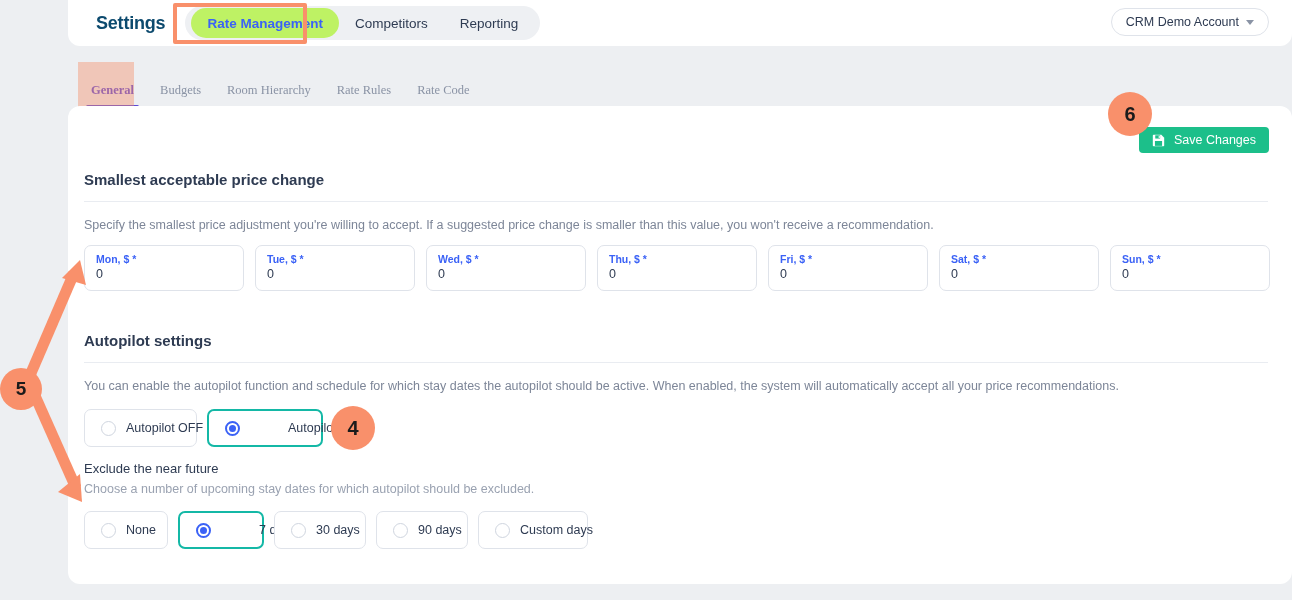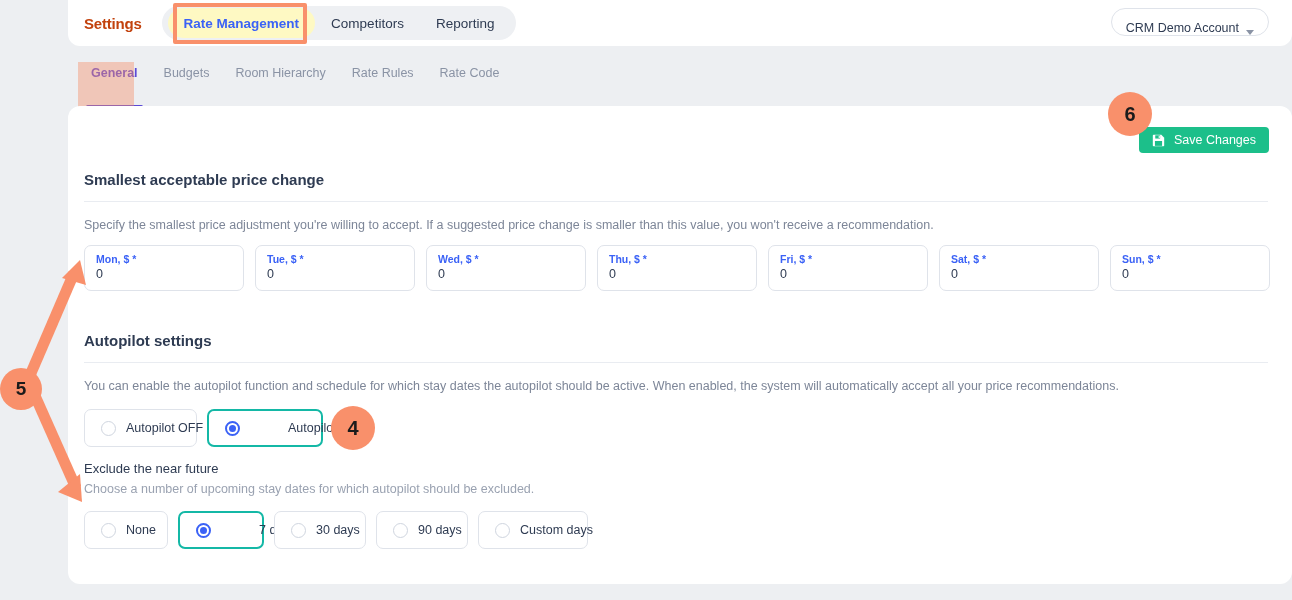--- a/index.html
+++ b/index.html
@@ -17,66 +17,66 @@
     width: 1224px; height: 62px;
     background: #ffffff;
     border-radius: 12px;
   }
   .header-inner {
     position: absolute; left: 0; top: 16px;
     width: 1224px; height: 46px;
     display: flex; align-items: center;
   }
   .settings-title {
-    margin-left: 16px;
-    font-size: 15px; font-weight: bold; color: #c2410c;
+    margin-left: 28px;
+    font-size: 18px; font-weight: bold; color: #0c4a6e;
     letter-spacing: -0.2px;
   }
   .tab-pill-group {
     margin-left: 20px;
     background: #eef0f3;
     border-radius: 20px;
     height: 34px;
     display: flex; align-items: center;
     padding: 0 6px;
   }
   .pill-tab {
     height: 26px; padding: 0 16px;
     display: flex; align-items: center;
     font-size: 13.5px; color: #2e3b52;
     border-radius: 16px; cursor: pointer;
     white-space: nowrap;
   }
   .pill-tab.active {
-    background: #fef9c3; color: #3b62f6; font-weight: bold;
+    background: #bef264; color: #3b62f6; font-weight: bold;
     height: 30px; border-radius: 18px;
   }
   .account-btn {
     position: absolute; right: 23px; top: 24px;
     height: 28px; padding: 0 14px;
     background: #fff; border: 1px solid #dfe3ea;
     border-radius: 16px;
-    display: flex; align-items: flex-end; gap: 7px;
+    display: flex; align-items: center; gap: 7px;
     font-size: 12.5px; color: #2e3b52; cursor: pointer;
   }
   .caret { width: 0; height: 0; border-left: 4px solid transparent;
            border-right: 4px solid transparent; border-top: 5px solid #8a93a5; }
 
   
   .body-card {
     position: absolute; left: 68px; top: 106px;
     width: 1224px; height: 478px;
     background: #ffffff;
     border-radius: 12px;
   }
 
   
   .subtabs {
     position: absolute; left: 78px; top: 66px;
-    display: flex; height: 42px;
+    display: flex; align-items: flex-end; height: 42px; font-family: Liberation Serif, serif;
   }
   .subtab {
     font-size: 12.5px; color: #8a93a5;
     padding: 0 13px 10px 13px; cursor: pointer; white-space: nowrap;
     position: relative;
   }
   .subtab.active { color: #5b4ad6; font-weight: bold; }
   .subtab.active .underline {
     position: absolute; left: 8px; right: 8px; bottom: 0;
     height: 3px; background: #5b4ad6; border-radius: 2px;

